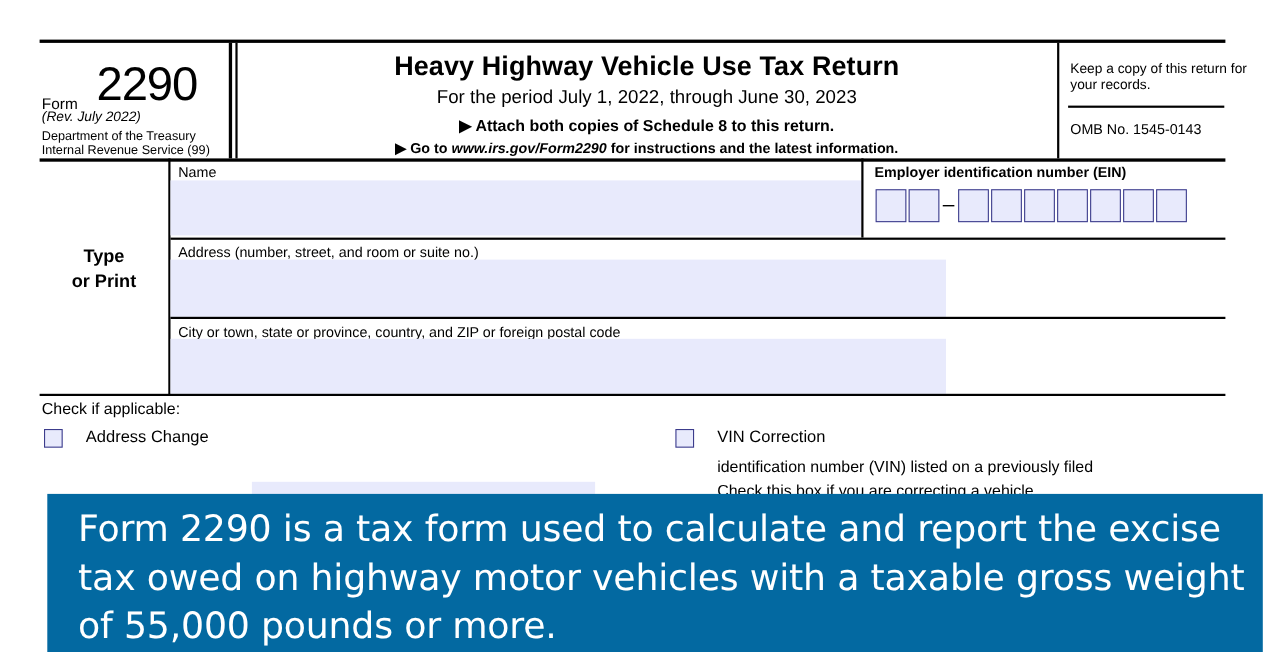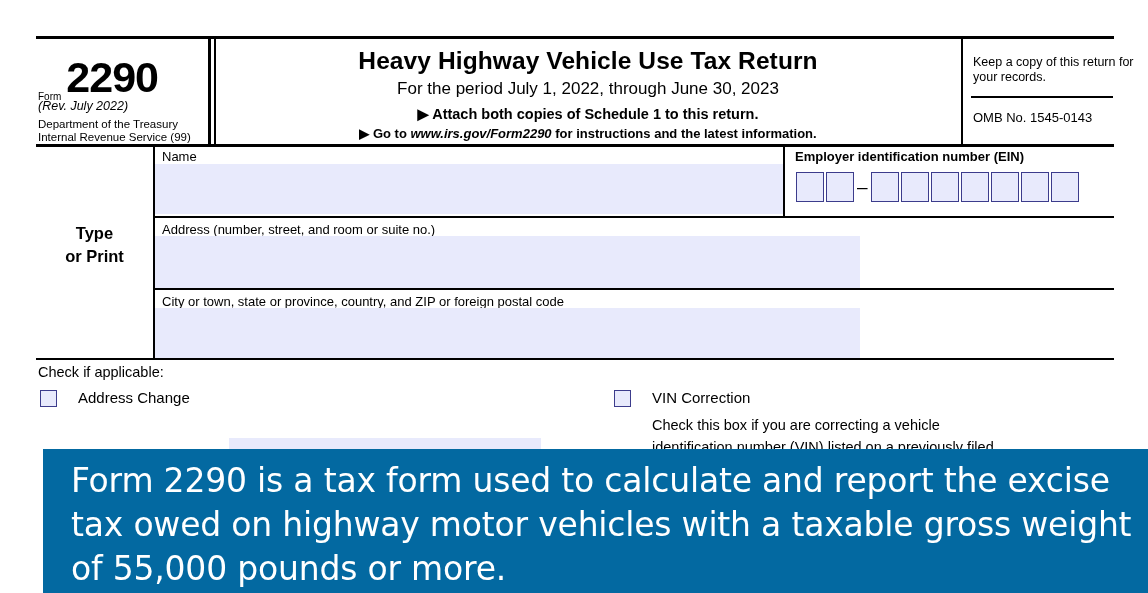--- a/index.html
+++ b/index.html
@@ -46,29 +46,29 @@
     width: 170px;
     height: 105px;
   }
   .hdr-form-line {
     position: absolute;
     left: 2px;
     top: 14px;
     white-space: nowrap;
   }
   .hdr-form-word {
-    font-size: 10px;
+    font-size: 14px;
     vertical-align: bottom;
   }
   .hdr-form-num {
     font-size: 43px;
-    font-weight: bold;
+    font-weight: normal;
     letter-spacing: -1px;
     vertical-align: bottom;
-    margin-left: 5px;
+    margin-left: 17px;
   }
   .hdr-rev {
     position: absolute;
     left: 2px;
     top: 60px;
     font-size: 12.5px;
     font-style: italic;
   }
   .hdr-dept {
     position: absolute;
@@ -304,21 +304,21 @@
         <div>Internal Revenue Service (99)</div>
       </div>
     </div>
 
     <div class="hdr-vline-1"></div>
     <div class="hdr-vline-2"></div>
 
     <div class="hdr-center">
       <div class="hdr-title">Heavy Highway Vehicle Use Tax Return</div>
       <div class="hdr-period">For the period July 1, 2022, through June 30, 2023</div>
-      <div class="hdr-attach">▶ Attach both copies of Schedule 1 to this return.</div>
+      <div class="hdr-attach">▶ Attach both copies of Schedule 8 to this return.</div>
       <div class="hdr-goto"><span>▶ Go to </span><em>www.irs.gov/Form2290</em><span> for instructions and the latest information.</span></div>
     </div>
 
     <div class="hdr-vline-3"></div>
 
     <div class="hdr-right">
       <div class="hdr-keep">Keep a copy of this return for your records.</div>
       <div class="hdr-right-rule"></div>
       <div class="hdr-omb">OMB No. 1545-0143</div>
     </div>
@@ -367,22 +367,22 @@
 
   <div class="check-section">
     <div class="check-title">Check if applicable:</div>
 
     <div class="chk-box" style="left:4px; top:28px;"></div>
     <div class="chk-label" style="left:42px; top:27px;">Address Change</div>
 
     <div class="chk-box" style="left:578px; top:28px;"></div>
     <div class="chk-label" style="left:616px; top:27px;">VIN Correction</div>
     <div class="chk-sub" style="left:616px; top:52px;">
+      <div>identification number (VIN) listed on a previously filed</div>
       <div>Check this box if you are correcting a vehicle</div>
-      <div>identification number (VIN) listed on a previously filed</div>
     </div>
 
     <div class="partial-fill" style="left:193px; top:76px; width:312px; height:16px;"></div>
   </div>
 
 </div>
 
 <div id="caption-bar">
   <div id="caption-text">Form 2290 is a tax form used to calculate and report the excise tax owed on highway motor vehicles with a taxable gross weight of 55,000 pounds or more.</div>
 </div>

